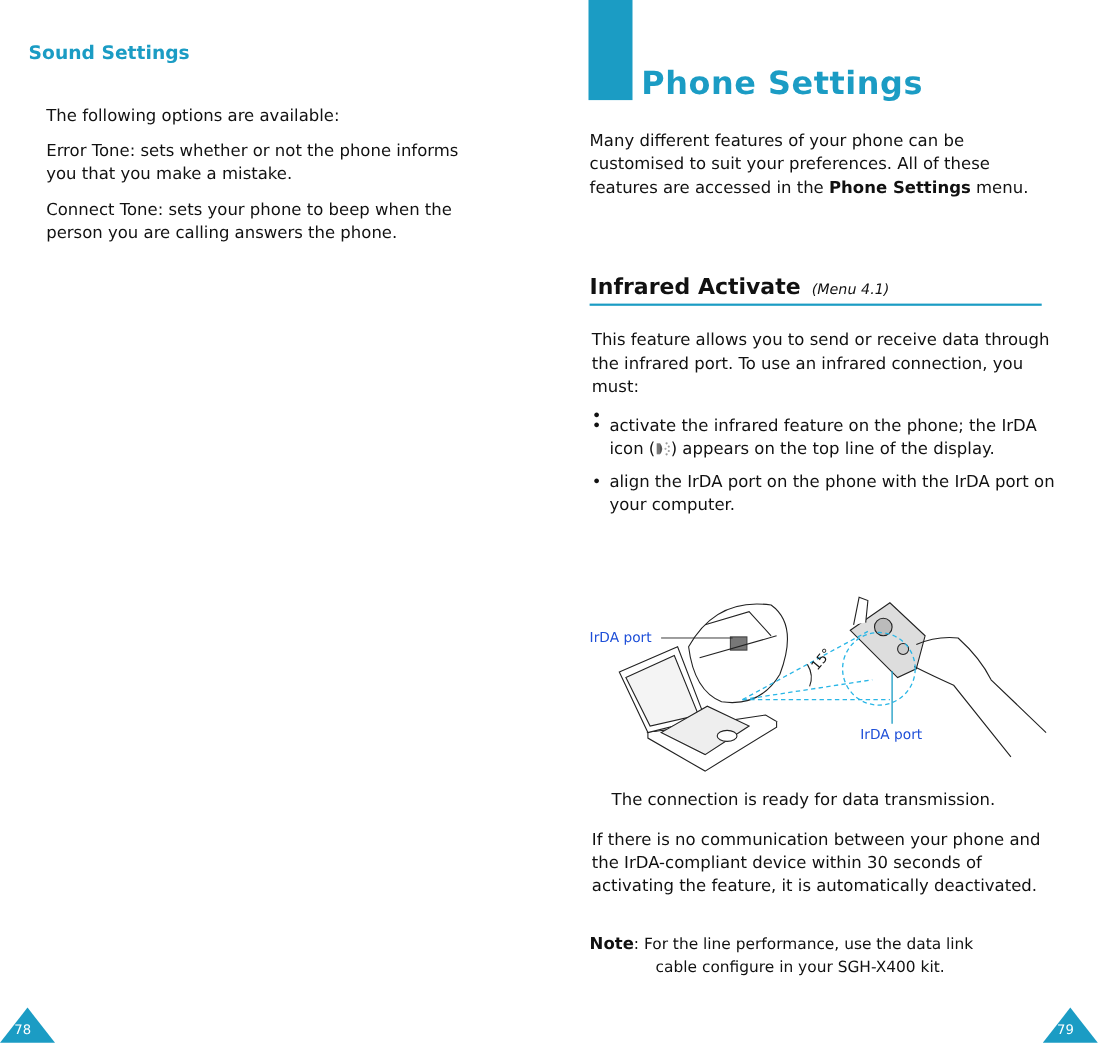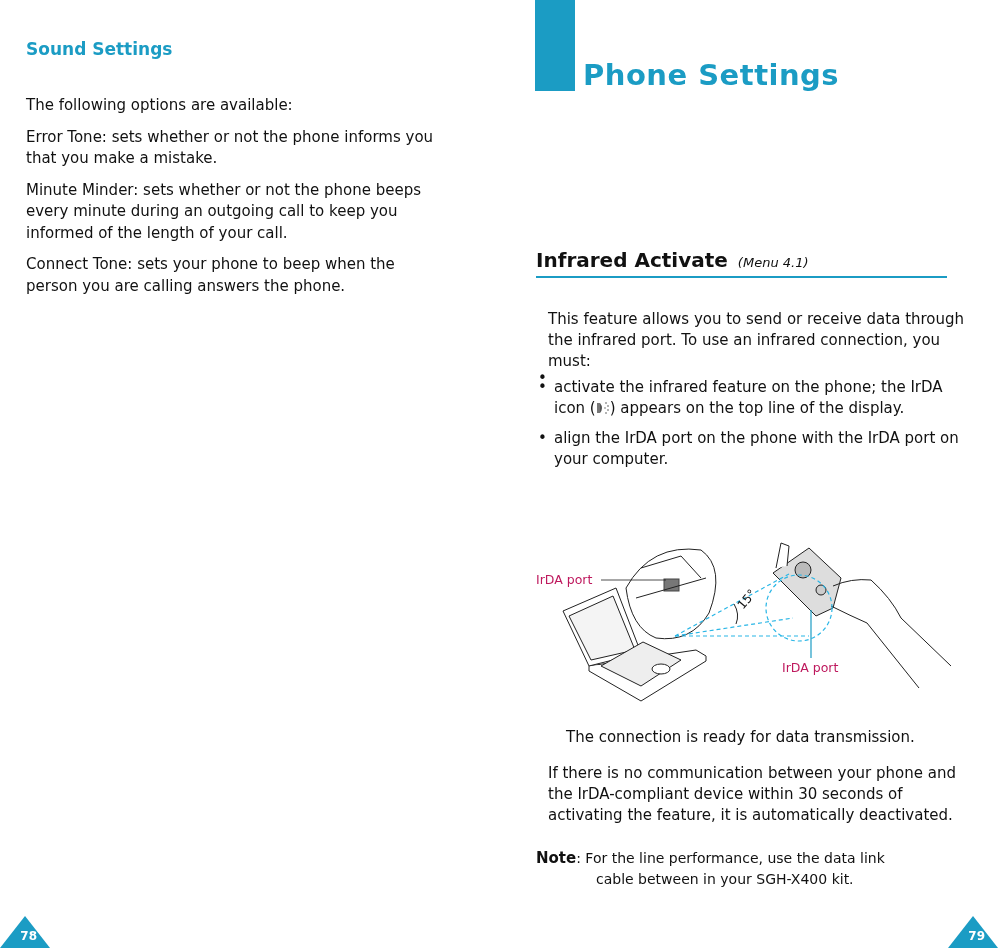--- a/index.html
+++ b/index.html
@@ -10,86 +10,86 @@
   }
   .page { position: absolute; top: 0; height: 948px; }
   .left-page { left: 0; width: 470px; }
   .right-page { left: 516px; width: 458px; }
 
   .section-label {
     position: absolute; left: 26px; top: 39px;
     font-size: 17px; font-weight: bold; color: #1b9cc4;
   }
   .left-body { position: absolute; left: 26px; top: 95px; width: 420px; font-size: 15px; line-height: 21.5px; }
-  .left-body p { margin: 0 0 10px 0; }
+  .left-body p { margin: 0 0 10px 16px; }
   .left-body b { font-weight: normal; }
 
   .title-bar {
     position: absolute; left: 19px; top: 0; width: 40px; height: 91px; background: #1b9cc4;
   }
   .page-title {
     position: absolute; left: 67px; top: 58px;
     font-size: 29px; font-weight: bold; color: #1b9cc4; letter-spacing: 0.5px;
   }
   .intro {
     position: absolute; left: 20px; top: 118px; width: 420px;
     font-size: 15px; line-height: 21px; margin: 0;
   }
   .section-heading {
     position: absolute; left: 20px; top: 248px; width: 411px;
     border-bottom: 2px solid #1b9cc4; padding-bottom: 4px;
   }
   .section-heading .h { font-size: 20px; font-weight: bold; color: #111; }
   .section-heading .menu { font-size: 13px; font-style: italic; margin-left: 10px; color: #111; text-align: center; }
 
-  .body-text { position: absolute; left: 20px; width: 425px; font-size: 15px; line-height: 21px; margin: 12px; }
+  .body-text { position: absolute; left: 20px; width: 425px; font-size: 15px; line-height: 21px; margin: 2px; }
   .bullets { position: absolute; left: 20px; top: 368px; width: 425px; margin: 0; padding: 0; list-style: none; font-size: 15px; line-height: 21px; }
   .bullets li { position: relative; padding-left: 18px; margin-bottom: 9px; }
   .bullets li .dot { position: absolute; left: 2px; top: 0; }
   .irda-glyph { display: inline-block; width: 14px; height: 16px; vertical-align: -3px; }
 
   .diagram { position: absolute; left: 15px; top: 538px; width: 430px; height: 170px; }
-  .diagram .lbl { position: absolute; font-size: 12.5px; color: #be185d; }
+  .diagram .lbl { position: absolute; font-size: 12.5px; color: #1d4ed8; }
 
   .note { position: absolute; left: 20px; top: 848px; width: 425px; font-size: 14px; line-height: 21px; }
   .note b { font-size: 15px; text-align: right; }
   .note .cont { display: block; padding-left: 60px; }
 
   .page-num {
     position: absolute; bottom: 0; width: 0; height: 0;
     border-left: 25px solid transparent; border-right: 25px solid transparent;
     border-bottom: 32px solid #1b9cc4;
   }
   .page-num span {
-    position: absolute; left: -12px; top: 13px; width: 24px; text-align: right;
-    color: #fff; font-size: 12px; font-weight: bold;
+    position: absolute; left: -12px; top: 13px; width: 24px; text-align: left;
+    color: #fff; font-size: 12px;
   }
   .pn-left { left: 0; }
   .pn-right { left: 948px; }
 </style>
 </head>
 <body>
 
 <div class="page left-page">
   <div class="section-label">Sound Settings</div>
   <div class="left-body">
     <p>The following options are available:</p>
     <p><b>Error Tone</b><span>: sets whether or not the phone informs you that you make a mistake.</span></p>
-    <p><b>Minute Minder</b><span>: sets whether or not the phone beeps every minute during an outgoing call to keep you informed of the length of your call.</span></p>
     <p><b>Connect Tone</b><span>: sets your phone to beep when the person you are calling answers the phone.</span></p>
   </div>
 </div>
 <div class="page-num pn-left">
     <span>78</span>
   </div>
 
 <div class="page right-page">
   <div class="title-bar"></div>
   <div class="page-title">Phone Settings</div>
 
+  <p class="intro"><span>Many different features of your phone can be customised to suit your preferences. All of these features are accessed in the </span><b>Phone Settings</b><span> menu.</span></p>
 
   <div class="section-heading">
     <span class="h">Infrared Activate</span><span class="menu">(Menu 4.1)</span>
   </div>
 
   <p class="body-text" style="top:297px;">This feature allows you to send or receive data through the infrared port. To use an infrared connection, you must:</p>
 
   <ul class="bullets">
     <li><span class="dot">•</span></li>
     <li><span class="dot">•</span><span>activate the infrared feature on the phone; the IrDA icon (</span><span class="irda-glyph"><svg width="14" height="16" viewBox="0 0 14 16">
@@ -146,18 +146,18 @@
     </svg>
     <div class="lbl" style="left:5px; top:34px;">IrDA port</div>
     <div class="lbl" style="left:251px; top:122px;">IrDA port</div>
   </div>
 
   <p class="body-text" style="top:715px; left:38px;">The connection is ready for data transmission.</p>
   <p class="body-text" style="top:751px;">If there is no communication between your phone and the IrDA-compliant device within 30 seconds of activating the feature, it is automatically deactivated.</p>
 
   <div class="note">
     <b>Note</b><span>: For the line performance, use the data link</span>
-    <span class="cont">cable between in your SGH-X400 kit.</span>
+    <span class="cont">cable configure in your SGH-X400 kit.</span>
   </div>
 </div>
 <div class="page-num pn-right">
     <span>79</span>
   </div>
 
 </body></html>

